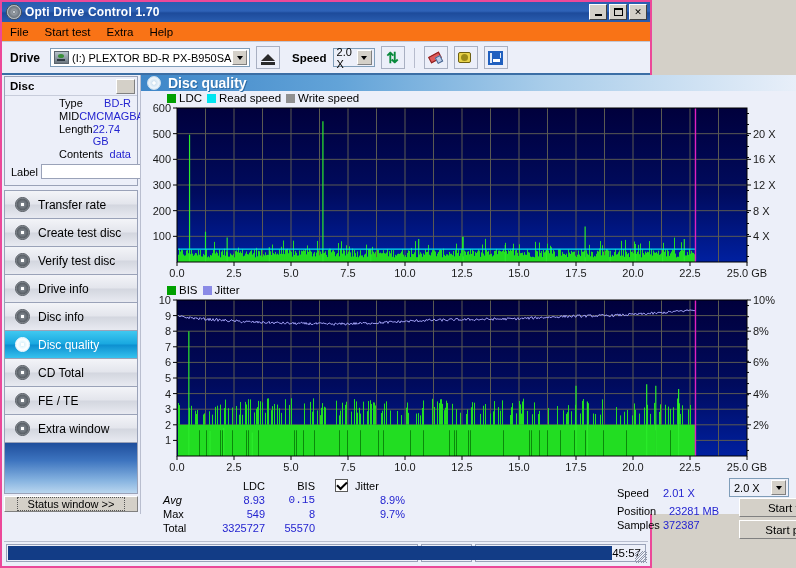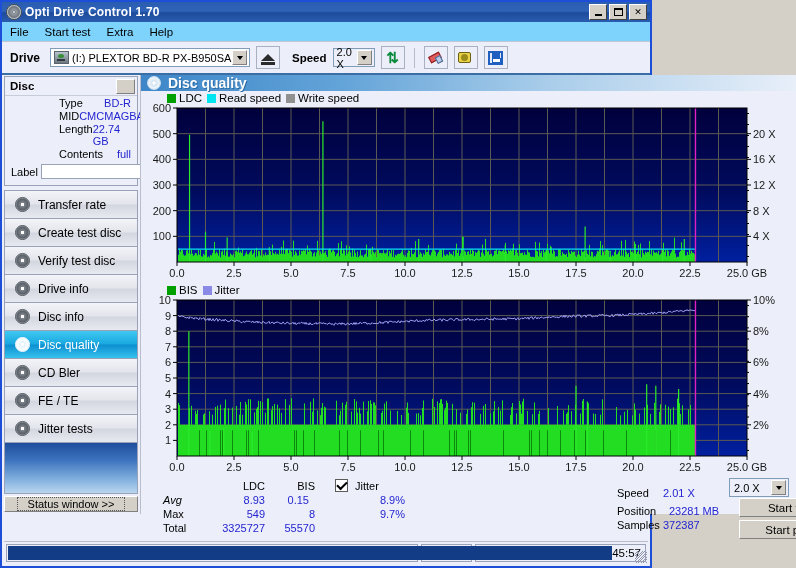--- a/index.html
+++ b/index.html
@@ -5,21 +5,21 @@
   html,body{margin:0;padding:0;}
   body{
     width:796px;height:568px;overflow:hidden;
     font-family:"Liberation Sans", sans-serif;
     font-size:11px;
     background:#d4d0c8;
   }
   #app{
     position:relative;width:652px;height:568px;
     background:#eceff9;
-    border:2px solid #1d4ed8;
+    border:2px solid #ec4899;
     box-sizing:border-box;
   }
   
   .titlebar{
     height:20px;
     background:linear-gradient(to bottom,#2a5db0 0%,#2f63b8 45%,#1d4b9b 55%,#2a5db0 100%);
     display:flex;align-items:center;
     padding:0 2px;
     color:#fff;
   }
@@ -41,21 +41,21 @@
     width:18px;height:16px;background:#d4d0c8;
     border:1px solid #fff;border-right-color:#404040;border-bottom-color:#404040;
     box-sizing:border-box;color:#000;font-size:9px;
     display:flex;align-items:center;justify-content:center;
     font-family:"Liberation Sans",sans-serif;line-height:1;
   }
   .tb-btn .gl-min{display:block;width:7px;height:2px;background:#000;margin-top:5px;}
   .tb-btn .gl-max{display:block;width:9px;height:8px;border:1px solid #000;border-top-width:2px;box-sizing:border-box;}
   
   .menubar{
-    height:19px;background:#7dd3fc;display:flex;align-items:center;
+    height:19px;background:#f97316;display:flex;align-items:center;
     padding-left:8px;gap:16px;border-bottom:1px solid #c3c7d4;
   }
   .menubar span{font-size:11.5px;color:#000;}
   
   .drivebar{
     height:31px;background:#eceff9;display:flex;align-items:center;
     padding-left:8px;gap:6px;border-bottom:2px solid #3b6ea5;
   }
   .drive-label{font-weight:bold;font-size:12px;margin-right:4px;}
   .drive-combo{
@@ -296,21 +296,21 @@
         <div class="dlrow">
           <span class="k">MID</span>
           <span class="v">CMCMAGBA5</span>
         </div>
         <div class="dlrow">
           <span class="k">Length</span>
           <span class="v">22.74 GB</span>
         </div>
         <div class="dlrow">
           <span class="k">Contents</span>
-          <span class="v">full</span>
+          <span class="v">data</span>
         </div>
         <div class="labelrow">
           <span class="k">Label</span>
           <input class="label-input" type="text" value="" style="">
           <span class="disc-btn"></span>
         </div>
       </div>
 
       <div class="navlist">
         <div class="navitem">
@@ -332,29 +332,29 @@
         <div class="navitem">
           <span class="ni-ico"></span>
           <span>Disc info</span>
         </div>
         <div class="navitem active">
           <span class="ni-ico"></span>
           <span>Disc quality</span>
         </div>
         <div class="navitem">
           <span class="ni-ico"></span>
-          <span>CD Bler</span>
+          <span>CD Total</span>
         </div>
         <div class="navitem">
           <span class="ni-ico"></span>
           <span>FE / TE</span>
         </div>
         <div class="navitem">
           <span class="ni-ico"></span>
-          <span>Jitter tests</span>
+          <span>Extra window</span>
         </div>
       </div>
 
       <div class="side-fill"></div>
       <div class="status-win-btn">
         <span>Status window &gt;&gt;</span>
       </div>
     </div>
 
     <div class="main">
@@ -1414,21 +1414,21 @@
         <span class="lbl" style="left:22px;top:32px;text-align:right;">Max</span>
         <span class="lbl" style="left:22px;top:46px;">Total</span>
 
         <span class="lbl" style="left:68px;top:4px;width:56px;text-align:right;">LDC</span>
         <span class="lbl" style="left:128px;top:4px;width:46px;text-align:right;">BIS</span>
 
         <span class="val" style="left:68px;top:18px;width:56px;">8.93</span>
         <span class="val" style="left:68px;top:32px;width:56px;">549</span>
         <span class="val" style="left:50px;top:46px;width:74px;">3325727</span>
 
-        <span class="val" style="left:122px;top:18px;width:46px;">0.15</span>
+        <span class="val" style="left:128px;top:18px;width:46px;font-family:Liberation Mono, monospace;">0.15</span>
         <span class="val" style="left:128px;top:32px;width:46px;">8</span>
         <span class="val" style="left:124px;top:46px;width:50px;">55570</span>
 
         <span class="chk" style="left:194px;top:3px;">
             <i></i>
           </span>
         <span class="lbl" style="left:214px;top:4px;">Jitter</span>
         <span class="val" style="left:206px;top:18px;width:58px;">8.9%</span>
         <span class="val" style="left:206px;top:32px;width:58px;">9.7%</span>
 

